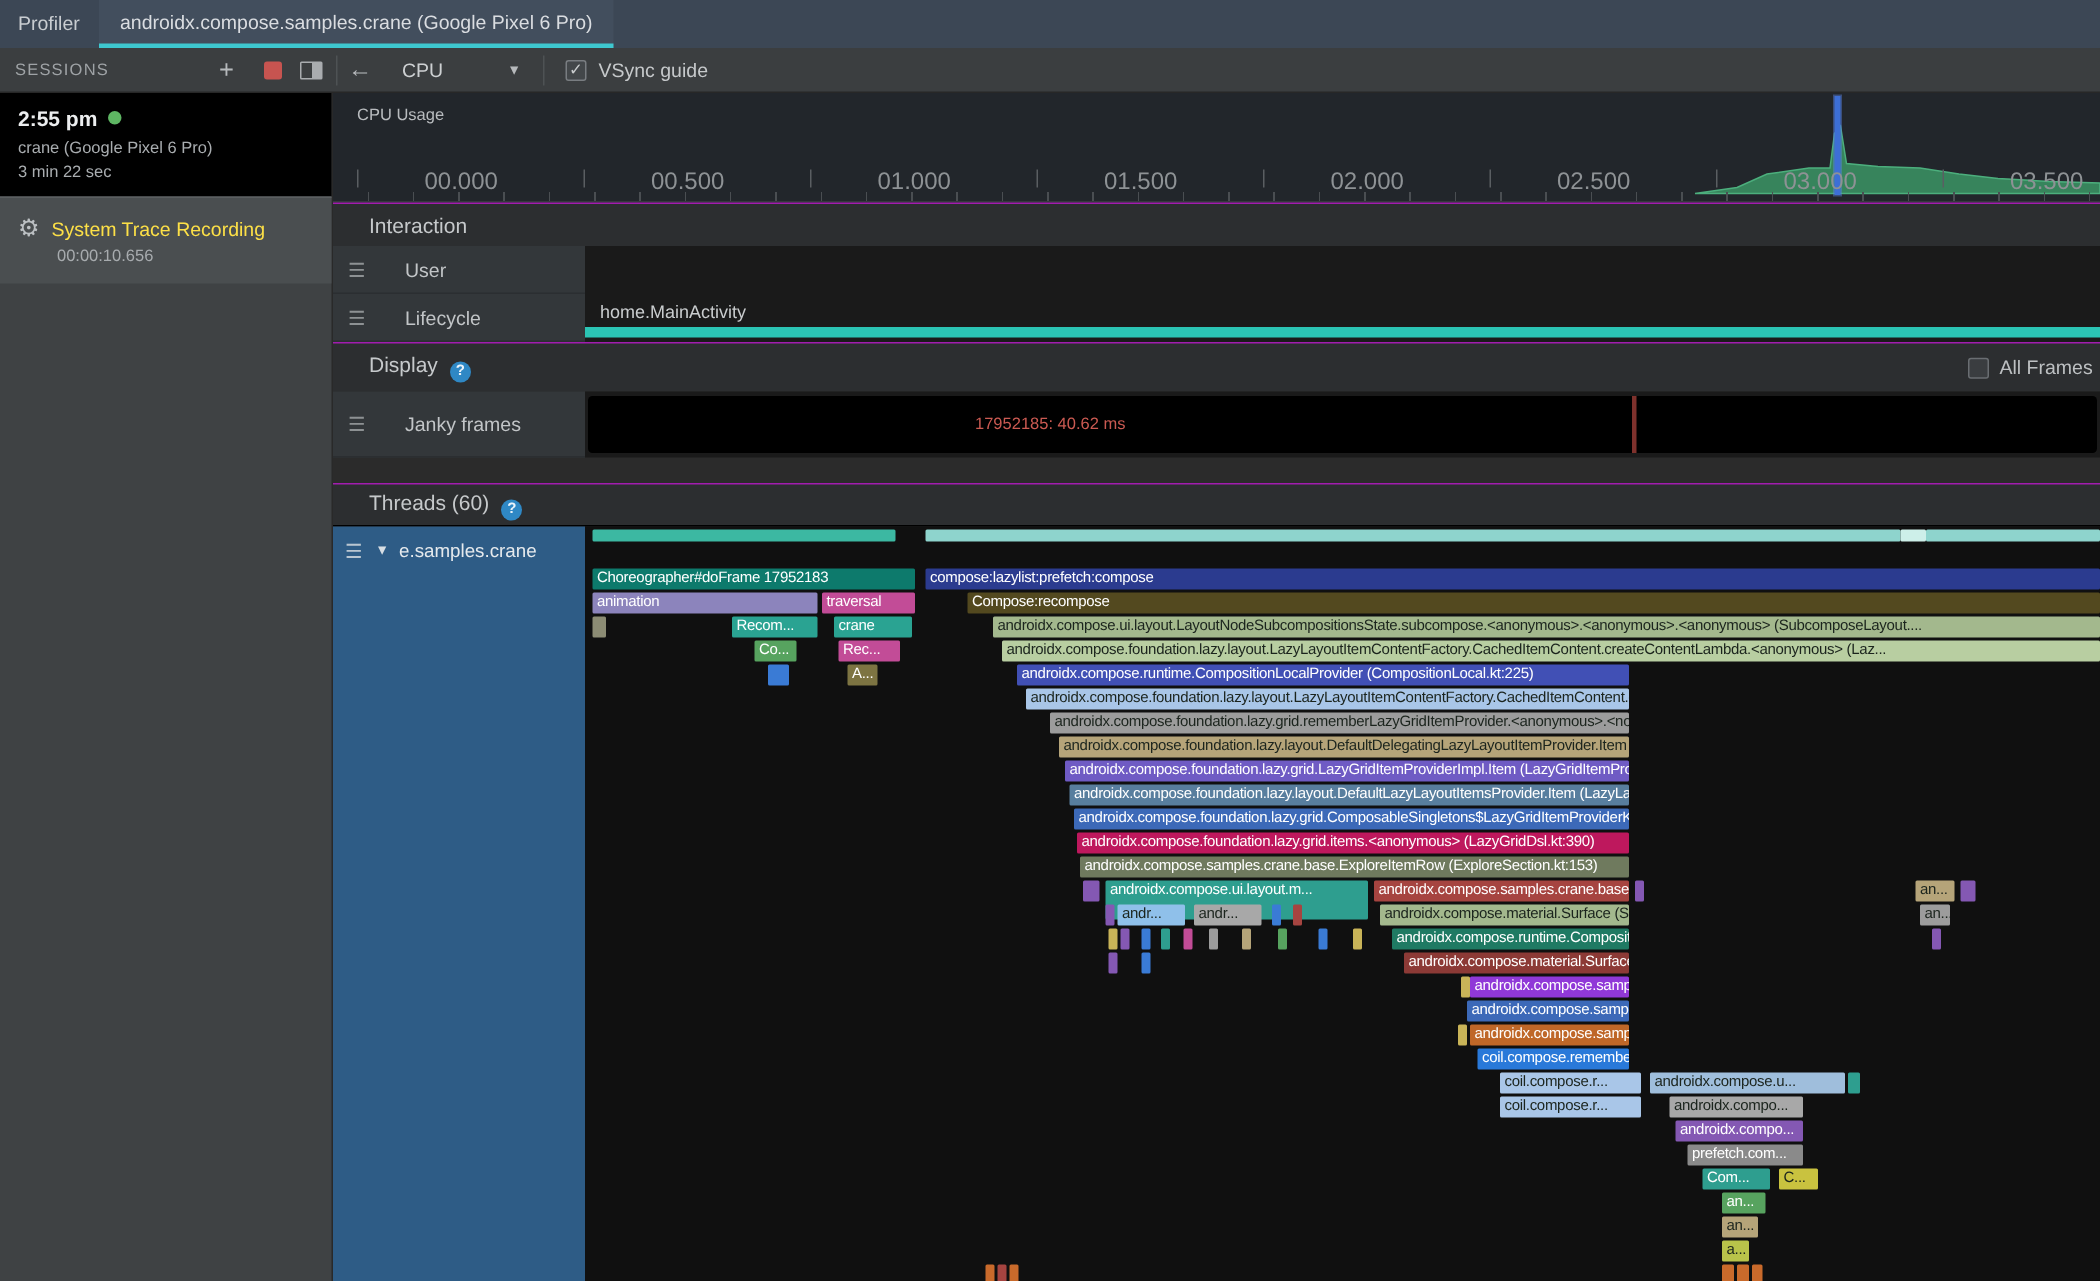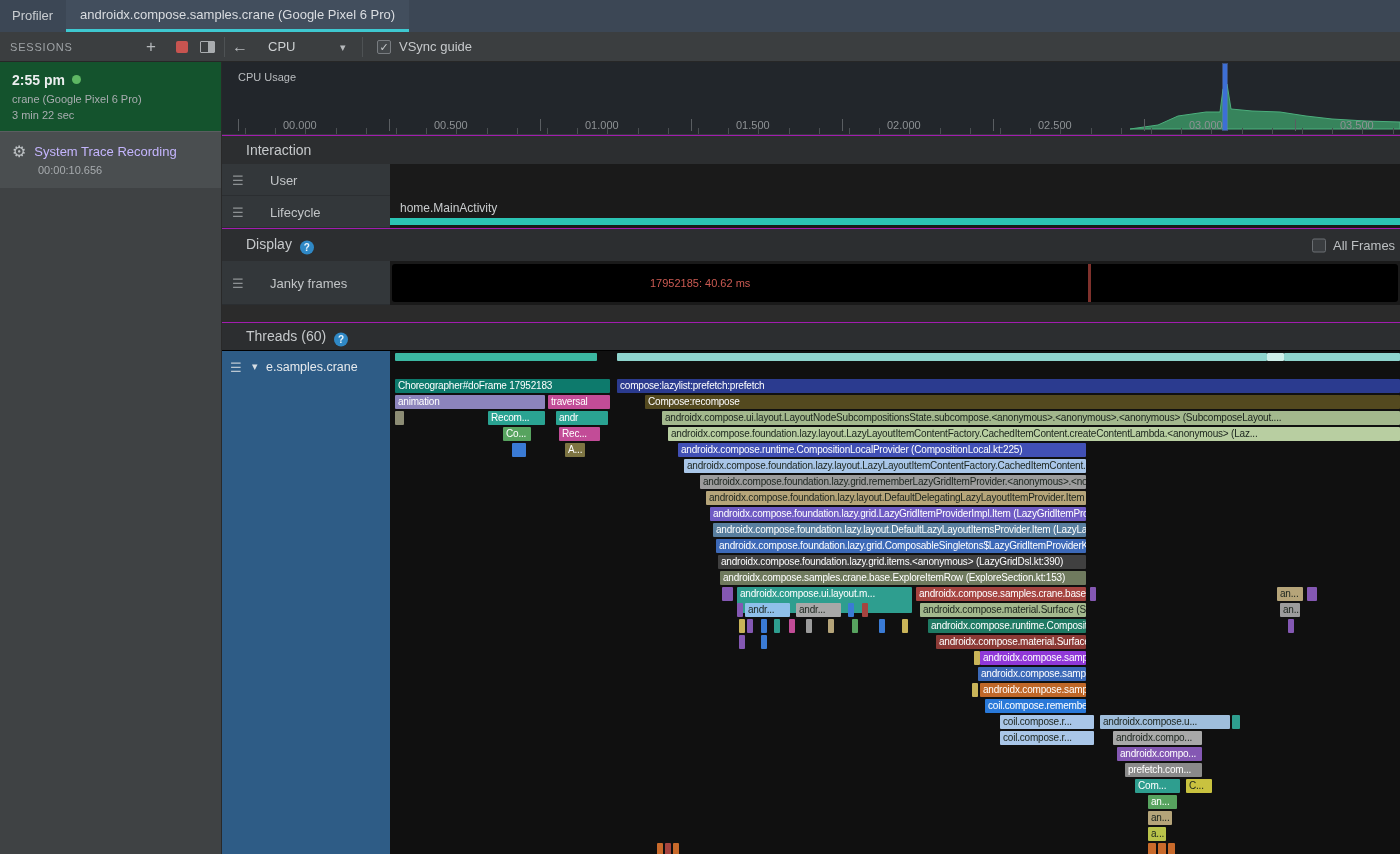--- a/index.html
+++ b/index.html
@@ -23,40 +23,40 @@
   .tb-divider { position:absolute; top:5px; width:1px; height:20px; background:#4E5254; }
   .icon-back { left:232px; font-size:16px; }
   .cpu-select { position:absolute; left:268px; top:0; line-height:30px; font-size:13px; color:#CDD0D2; }
   .icon-caret { left:340px; font-size:11px; }
   .checkbox { position:absolute; width:14px; height:14px; background:#43474A; border:1px solid #797D81; border-radius:2px; font-size:11px; line-height:12px; text-align:center; color:#C9CCCE; }
   .vsync-box { left:377px; top:8px; }
   .vsync-label { position:absolute; left:399px; top:0; line-height:30px; font-size:13px; color:#C6C9CB; }
 
   
   .sidebar { position:absolute; left:0; top:62px; width:222px; height:792px; background:#3F4244; border-right:1px solid #292929; }
-  .session-block { background:#14532d; padding:9px 12px 10px 12px; }
+  .session-block { background:#000000; padding:9px 12px 10px 12px; }
   .session-time { font-size:14px; font-weight:bold; color:#ECEEEF; }
   .live-dot { display:inline-block; width:9px; height:9px; border-radius:50%; background:#5EB663; margin-left:7px; vertical-align:1px; }
   .session-device, .session-duration { font-size:11px; color:#A9ADB0; margin-top:4px; }
   .recording-item { background:#4A4E50; border-top:1px solid #5A5E60; padding:10px 10px 12px 12px; }
   .recording-head { display:flex; align-items:center; }
   .gear { font-size:16px; color:#BCC0C3; margin-right:8px; }
-  .recording-title { font-size:13px; color:#c4b5fd; }
+  .recording-title { font-size:13px; color:#fde047; }
   .recording-time { font-size:11px; color:#A7ABAE; margin:3px 0 0 26px; }
 
   
   .content { position:absolute; left:222px; top:62px; width:1178px; height:792px; background:#2B2B2B; }
 
   .cpu-strip { position:absolute; left:0; top:0; width:1178px; height:73px; background:#22262B; border-bottom:1px solid #35393D; overflow:hidden; }
   .cpu-usage-label { position:absolute; left:16px; top:9px; font-size:11px; color:#B9BCBF; }
   .cpu-svg { position:absolute; left:0; top:0; }
   .selection-line { position:absolute; top:2px; width:4px; height:66px; background:#3D6FD6; box-shadow:0 0 0 1px rgba(90,130,225,0.45); }
   .axis { position:absolute; left:0; bottom:0; width:1178px; height:20px; }
   .axis-minor { position:absolute; left:23px; right:0; bottom:0; height:6px; background:repeating-linear-gradient(to right,#4A4E52 0 1px,transparent 1px 30.2px); }
-  .tick-label { position:absolute; bottom:3px; font-size:11px; color:#8E9295;padding-left:38px; }
+  .tick-label { position:absolute; bottom:3px; font-size:16px; color:#8E9295;padding-left:38px; }
   .tick-label::before { content:""; position:absolute; left:-7px; top:0; width:1px; height:12px; background:#5A5E62; }
 
   .section-hdr { position:absolute; left:0; width:1178px; background:#2C2E30; border-top:1px solid #a21caf; font-size:14px; color:#C6C9CB; overflow:hidden; }
   .section-hdr .hdr-text { position:absolute; left:24px; top:50%; transform:translateY(-50%); }
   .qicon { display:inline-block; width:14px; height:14px; border-radius:50%; background:#2F88C5; color:#EAF3FB; font-size:10px; font-weight:bold; text-align:center; line-height:14px; vertical-align:-2px; margin-left:8px; }
   .hdr-interaction { top:73px; height:29px; }
   .hdr-display { top:166px; height:33px; }
   .hdr-threads { top:260px; height:28px; }
   .all-frames { position:absolute; left:1090px; top:50%; transform:translateY(-50%); white-space:nowrap; font-size:13px; color:#BDC0C2; }
   .all-frames .checkbox { position:relative; display:inline-block; vertical-align:-3px; margin-right:7px; background:#3A3D40; border-color:#6A6E72; }
@@ -203,41 +203,41 @@
         <span class="caret">▾</span>
         <span class="tname">e.samples.crane</span>
       </div>
       <div class="flame-wrap">
         <div class="flame">
             <div class="fbar" style="left: 5px; top: 0px; width: 202px; height: 8px; line-height: 8px; background: rgb(60, 184, 162);"></div>
             <div class="fbar" style="left: 227px; top: 0px; width: 650px; height: 8px; line-height: 8px; background: rgb(142, 212, 205);"></div>
             <div class="fbar" style="left: 877px; top: 0px; width: 17px; height: 8px; line-height: 8px; background: rgb(205, 239, 233);"></div>
             <div class="fbar" style="left: 894px; top: 0px; width: 116px; height: 8px; line-height: 8px; background: rgb(142, 212, 205);"></div>
             <div class="fbar" style="left: 5px; top: 26px; width: 215px; height: 14px; line-height: 14px; background: rgb(13, 122, 108);">Choreographer#doFrame 17952183</div>
-            <div class="fbar" style="left: 227px; top: 26px; width: 783px; height: 14px; line-height: 14px; background: rgb(43, 59, 143);">compose:lazylist:prefetch:prefetch</div>
+            <div class="fbar" style="left: 227px; top: 26px; width: 783px; height: 14px; line-height: 14px; background: rgb(43, 59, 143);">compose:lazylist:prefetch:compose</div>
             <div class="fbar" style="left: 5px; top: 42px; width: 150px; height: 14px; line-height: 14px; background: rgb(140, 132, 188);">animation</div>
             <div class="fbar" style="left: 158px; top: 42px; width: 62px; height: 14px; line-height: 14px; background: rgb(194, 76, 151);">traversal</div>
             <div class="fbar" style="left: 255px; top: 42px; width: 755px; height: 14px; line-height: 14px; background: rgb(83, 73, 31);">Compose:recompose</div>
             <div class="fbar" style="left: 5px; top: 58px; width: 9px; height: 14px; line-height: 14px; background: rgb(140, 140, 116);"></div>
             <div class="fbar" style="left: 98px; top: 58px; width: 57px; height: 14px; line-height: 14px; background: rgb(42, 163, 146);">Recom...</div>
-            <div class="fbar" style="left: 166px; top: 58px; width: 52px; height: 14px; line-height: 14px; background: rgb(42, 163, 146);">andr</div>
+            <div class="fbar" style="left: 166px; top: 58px; width: 52px; height: 14px; line-height: 14px; background: rgb(42, 163, 146);">crane</div>
             <div class="fbar dark" style="left: 272px; top: 58px; width: 738px; height: 14px; line-height: 14px; background: rgb(163, 184, 141);">androidx.compose.ui.layout.LayoutNodeSubcompositionsState.subcompose.&lt;anonymous&gt;.&lt;anonymous&gt;.&lt;anonymous&gt; (SubcomposeLayout....</div>
             <div class="fbar" style="left: 113px; top: 74px; width: 28px; height: 14px; line-height: 14px; background: rgb(87, 163, 95);">Co...</div>
             <div class="fbar" style="left: 169px; top: 74px; width: 41px; height: 14px; line-height: 14px; background: rgb(194, 76, 151);">Rec...</div>
             <div class="fbar dark" style="left: 278px; top: 74px; width: 732px; height: 14px; line-height: 14px; background: rgb(184, 206, 161);">androidx.compose.foundation.lazy.layout.LazyLayoutItemContentFactory.CachedItemContent.createContentLambda.&lt;anonymous&gt; (Laz...</div>
             <div class="fbar" style="left: 122px; top: 90px; width: 14px; height: 14px; line-height: 14px; background: rgb(58, 123, 213);"></div>
             <div class="fbar" style="left: 175px; top: 90px; width: 20px; height: 14px; line-height: 14px; background: rgb(125, 116, 66);">A...</div>
             <div class="fbar" style="left: 288px; top: 90px; width: 408px; height: 14px; line-height: 14px; background: rgb(65, 80, 181);">androidx.compose.runtime.CompositionLocalProvider (CompositionLocal.kt:225)</div>
             <div class="fbar dark" style="left: 294px; top: 106px; width: 402px; height: 14px; line-height: 14px; background: rgb(169, 198, 232);">androidx.compose.foundation.lazy.layout.LazyLayoutItemContentFactory.CachedItemContent.createContentLambda.&lt;anonymo...</div>
             <div class="fbar dark" style="left: 310px; top: 122px; width: 386px; height: 14px; line-height: 14px; background: rgb(156, 156, 156);">androidx.compose.foundation.lazy.grid.rememberLazyGridItemProvider.&lt;anonymous&gt;.&lt;no name provided&gt;.Item (LazyGridItem...</div>
             <div class="fbar dark" style="left: 316px; top: 138px; width: 380px; height: 14px; line-height: 14px; background: rgb(181, 164, 121);">androidx.compose.foundation.lazy.layout.DefaultDelegatingLazyLayoutItemProvider.Item (LazyLayoutItemProvider.kt:195)</div>
             <div class="fbar" style="left: 320px; top: 154px; width: 376px; height: 14px; line-height: 14px; background: rgb(111, 91, 196);">androidx.compose.foundation.lazy.grid.LazyGridItemProviderImpl.Item (LazyGridItemProvider.kt:-1)</div>
             <div class="fbar" style="left: 323px; top: 170px; width: 373px; height: 14px; line-height: 14px; background: rgb(88, 126, 158);">androidx.compose.foundation.lazy.layout.DefaultLazyLayoutItemsProvider.Item (LazyLayoutItemProvider.kt:115)</div>
             <div class="fbar" style="left: 326px; top: 186px; width: 370px; height: 14px; line-height: 14px; background: rgb(60, 105, 184);">androidx.compose.foundation.lazy.grid.ComposableSingletons$LazyGridItemProviderKt.lambda-1.&lt;anonymous&gt; (LazyGridIte...</div>
-            <div class="fbar" style="left: 328px; top: 202px; width: 368px; height: 14px; line-height: 14px; background: #404040;">androidx.compose.foundation.lazy.grid.items.&lt;anonymous&gt; (LazyGridDsl.kt:390)</div>
+            <div class="fbar" style="left: 328px; top: 202px; width: 368px; height: 14px; line-height: 14px; background: #be185d;">androidx.compose.foundation.lazy.grid.items.&lt;anonymous&gt; (LazyGridDsl.kt:390)</div>
             <div class="fbar" style="left: 330px; top: 218px; width: 366px; height: 14px; line-height: 14px; background: rgb(111, 122, 94);">androidx.compose.samples.crane.base.ExploreItemRow (ExploreSection.kt:153)</div>
             <div class="fbar" style="left: 332px; top: 234px; width: 11px; height: 14px; line-height: 14px; background: rgb(132, 88, 179);"></div>
             <div class="fbar" style="left: 347px; top: 234px; width: 175px; height: 26px; line-height: 14px; background: rgb(46, 158, 143);">androidx.compose.ui.layout.m...</div>
             <div class="fbar" style="left: 526px; top: 234px; width: 170px; height: 14px; line-height: 14px; background: rgb(166, 68, 64);">androidx.compose.samples.crane.base.ExploreImageContainer (ExploreSection.kt:2...</div>
             <div class="fbar" style="left: 700px; top: 234px; width: 5px; height: 14px; line-height: 14px; background: rgb(132, 88, 179);"></div>
             <div class="fbar dark" style="left: 887px; top: 234px; width: 26px; height: 14px; line-height: 14px; background: rgb(181, 164, 121);">an...</div>
             <div class="fbar" style="left: 917px; top: 234px; width: 10px; height: 14px; line-height: 14px; background: rgb(132, 88, 179);"></div>
             <div class="fbar" style="left: 347px; top: 250px; width: 5px; height: 14px; line-height: 14px; background: rgb(132, 88, 179);"></div>
             <div class="fbar dark" style="left: 355px; top: 250px; width: 45px; height: 14px; line-height: 14px; background: rgb(143, 192, 234);">andr...</div>
             <div class="fbar dark" style="left: 406px; top: 250px; width: 45px; height: 14px; line-height: 14px; background: rgb(168, 168, 168);">andr...</div>

